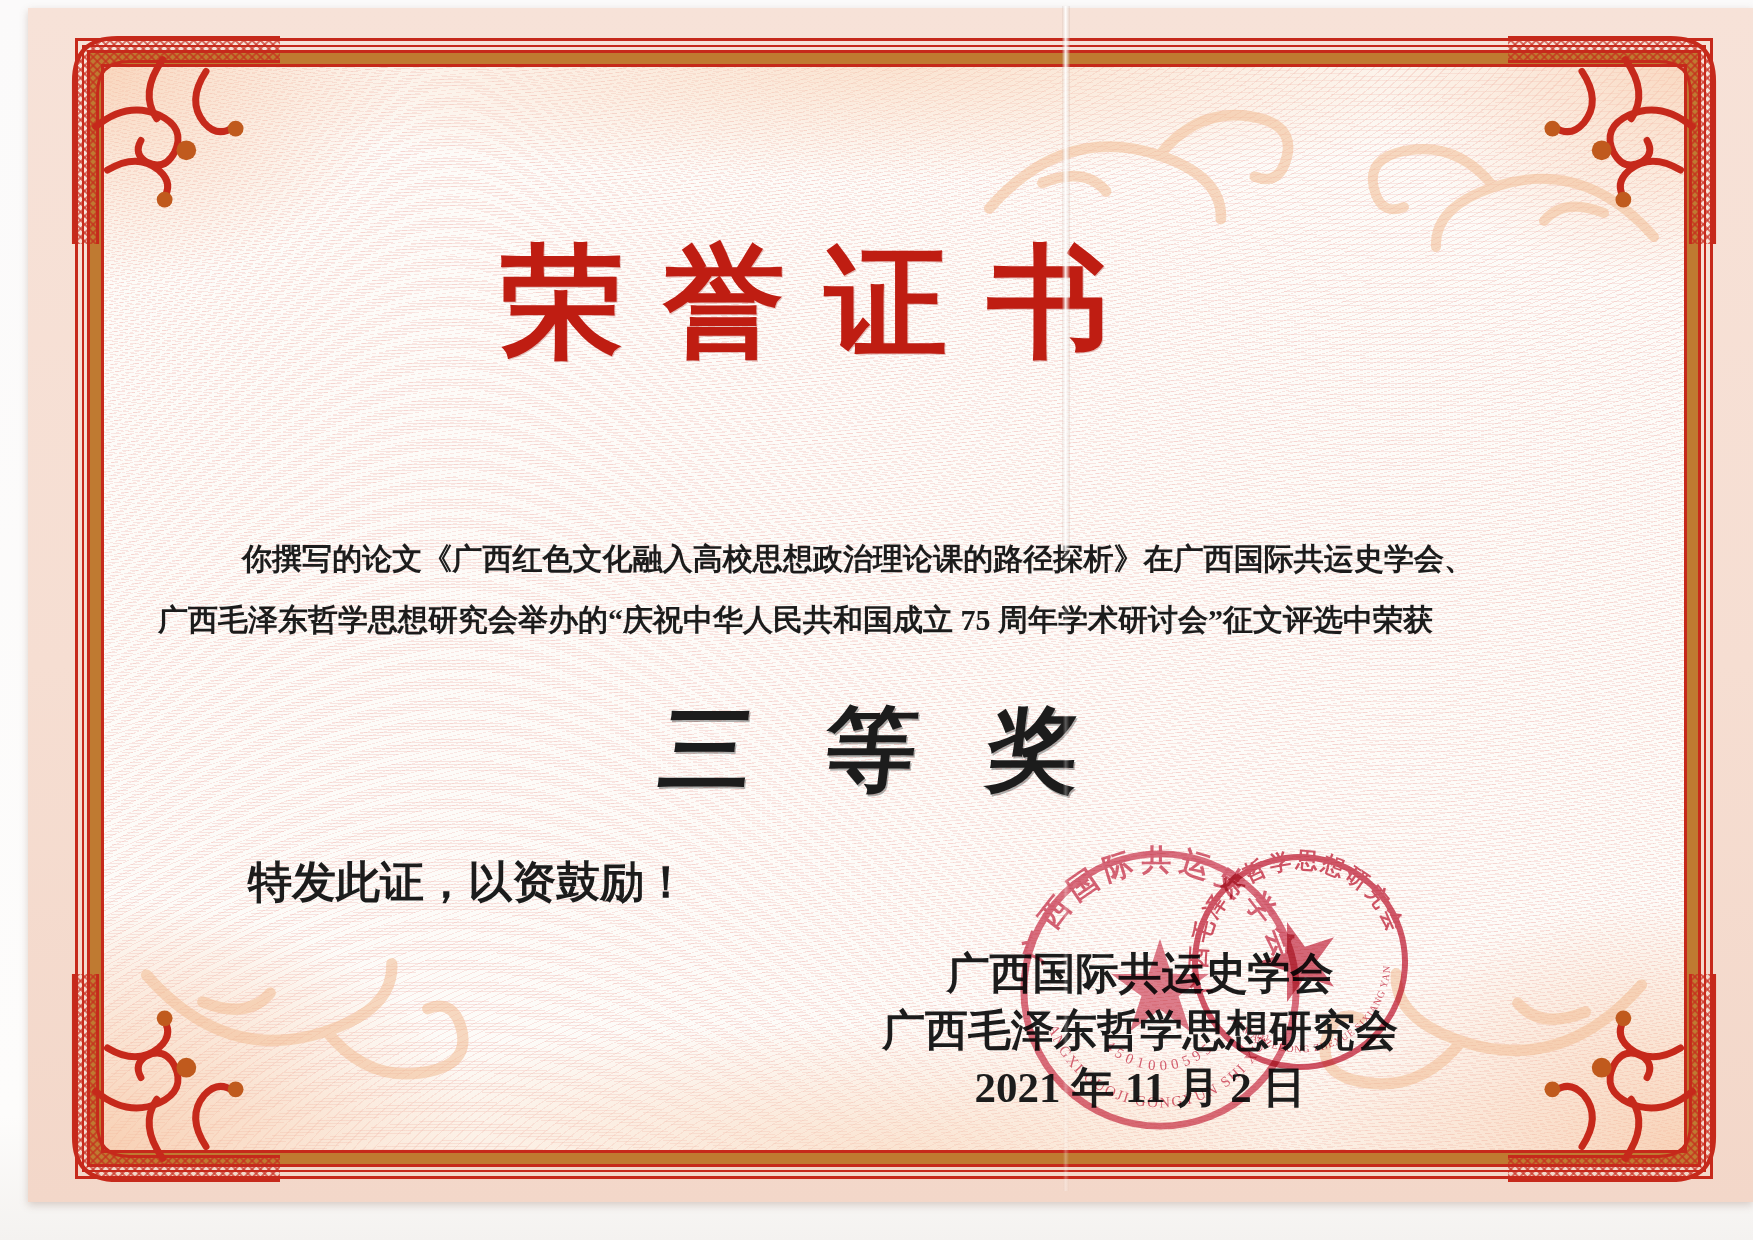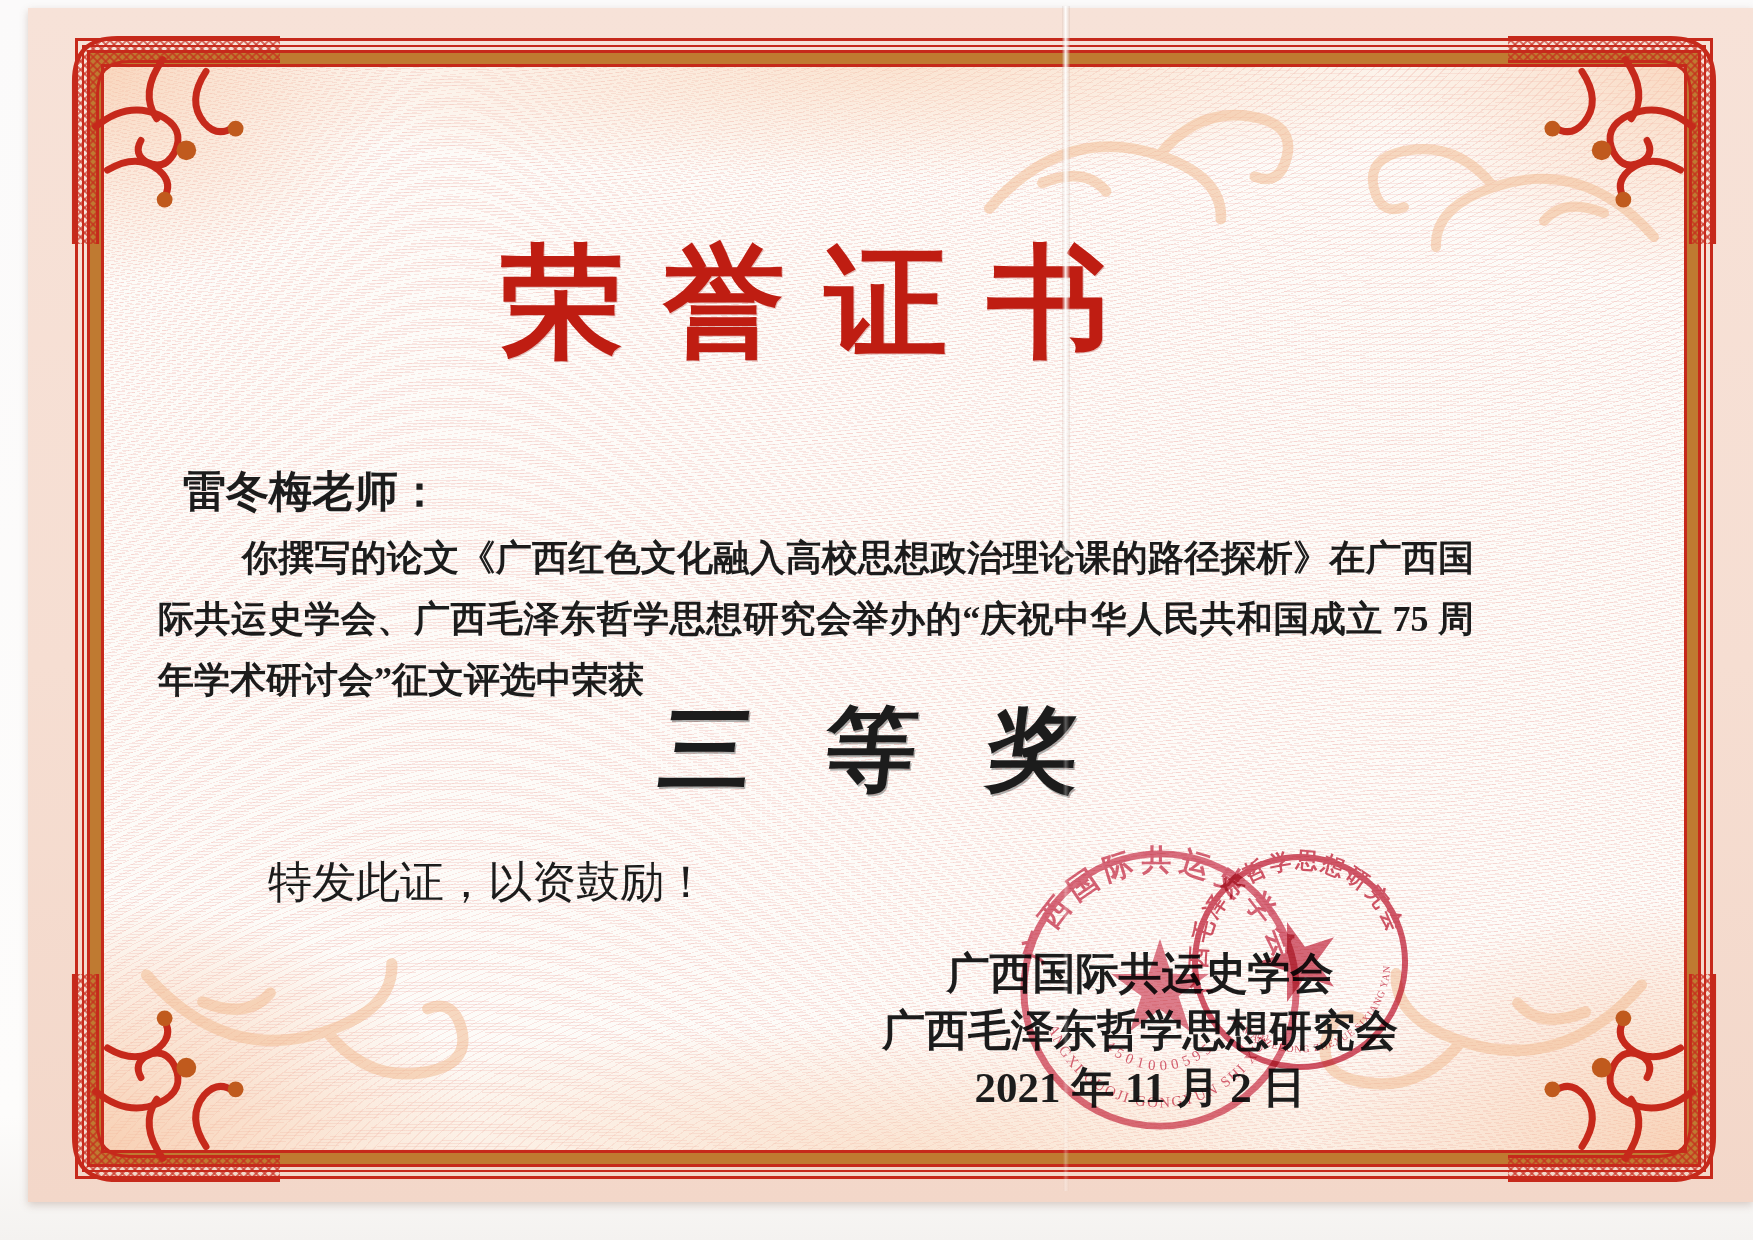--- a/index.html
+++ b/index.html
@@ -43,30 +43,30 @@
   
   .text-layer{position:absolute;inset:0;z-index:5;color:#1c1c1c;}
   .title{
     position:absolute;left:0;top:222px;width:1650px;text-align:center;
     font-size:122px;font-weight:bold;color:#bf1d12;letter-spacing:40px;
     text-shadow:1px 1px 0 rgba(150,20,10,.25);
   }
   .recipient{position:absolute;left:183px;top:463px;font-size:43px;font-weight:bold;}
   .body-par{
     position:absolute;left:158px;top:528px;width:1316px;
-    font-size:36px;font-weight:bold;line-height:61px;
+    font-size:30px;font-weight:bold;line-height:61px;
     text-indent:84px;text-align:justify;text-justify:inter-ideograph;
   }
   .award{
     position:absolute;left:60px;top:688px;width:1693px;text-align:center;
     font-size:92px;font-weight:bold;letter-spacing:72px;
     transform:skewX(-7deg);
     text-shadow:1.5px 1.5px 0 rgba(0,0,0,.3);
   }
-  .closing{position:absolute;left:248px;top:853px;font-size:44px;font-weight:normal;margin-left:20px;}
+  .closing{position:absolute;left:248px;top:853px;font-size:44px;font-weight:bold;}
   .sign-block{position:absolute;left:860px;top:945px;width:560px;text-align:center;font-size:43px;font-weight:bold;line-height:57px;}
   .sign-block div{white-space:nowrap;}
   .seal{position:absolute;mix-blend-mode:multiply;z-index:6;}
   .crease{position:absolute;z-index:7;pointer-events:none;}
   .crease.c1{left:1062px;top:6px;width:8px;height:545px;background:linear-gradient(90deg,rgba(150,110,90,.14),rgba(255,255,255,.9) 45%,rgba(150,110,90,.16));}
   .crease.c2{left:1063px;top:551px;width:6px;height:640px;opacity:.35;background:linear-gradient(90deg,rgba(150,110,90,.12),rgba(255,255,255,.8) 45%,rgba(150,110,90,.12));}
 </style>
 </head>
 <body>
 
@@ -138,21 +138,20 @@
     <svg class="corner bl">
         <use href="#corner"></use>
       </svg>
     <svg class="corner br">
         <use href="#corner"></use>
       </svg>
   </div>
 
   <div class="text-layer">
     <div class="title">荣誉证书</div>
-    <div class="recipient">雷冬梅老师：</div>
     <div class="body-par">你撰写的论文《广西红色文化融入高校思想政治理论课的路径探析》在广西国际共运史学会、广西毛泽东哲学思想研究会举办的“庆祝中华人民共和国成立 75 周年学术研讨会”征文评选中荣获</div>
     <div class="award">三等奖</div>
     <div class="closing">特发此证，以资鼓励！</div>
     <div class="sign-block">
       <div>广西国际共运史学会</div>
       <div>广西毛泽东哲学思想研究会</div>
       <div>2021 年 11 月 2 日</div>
     </div>
   </div>
 

